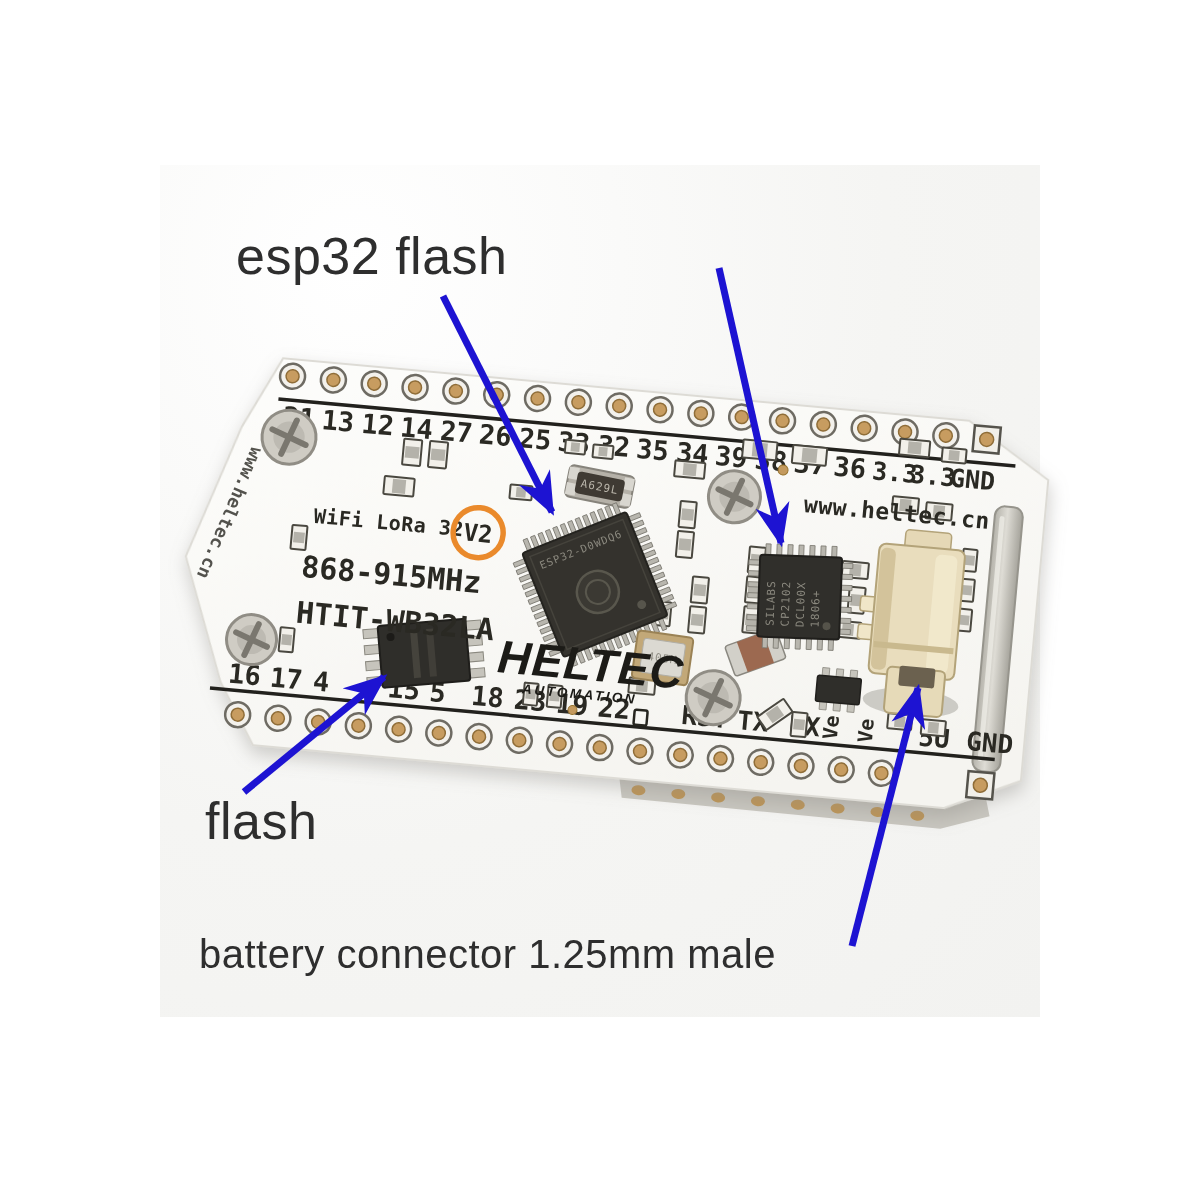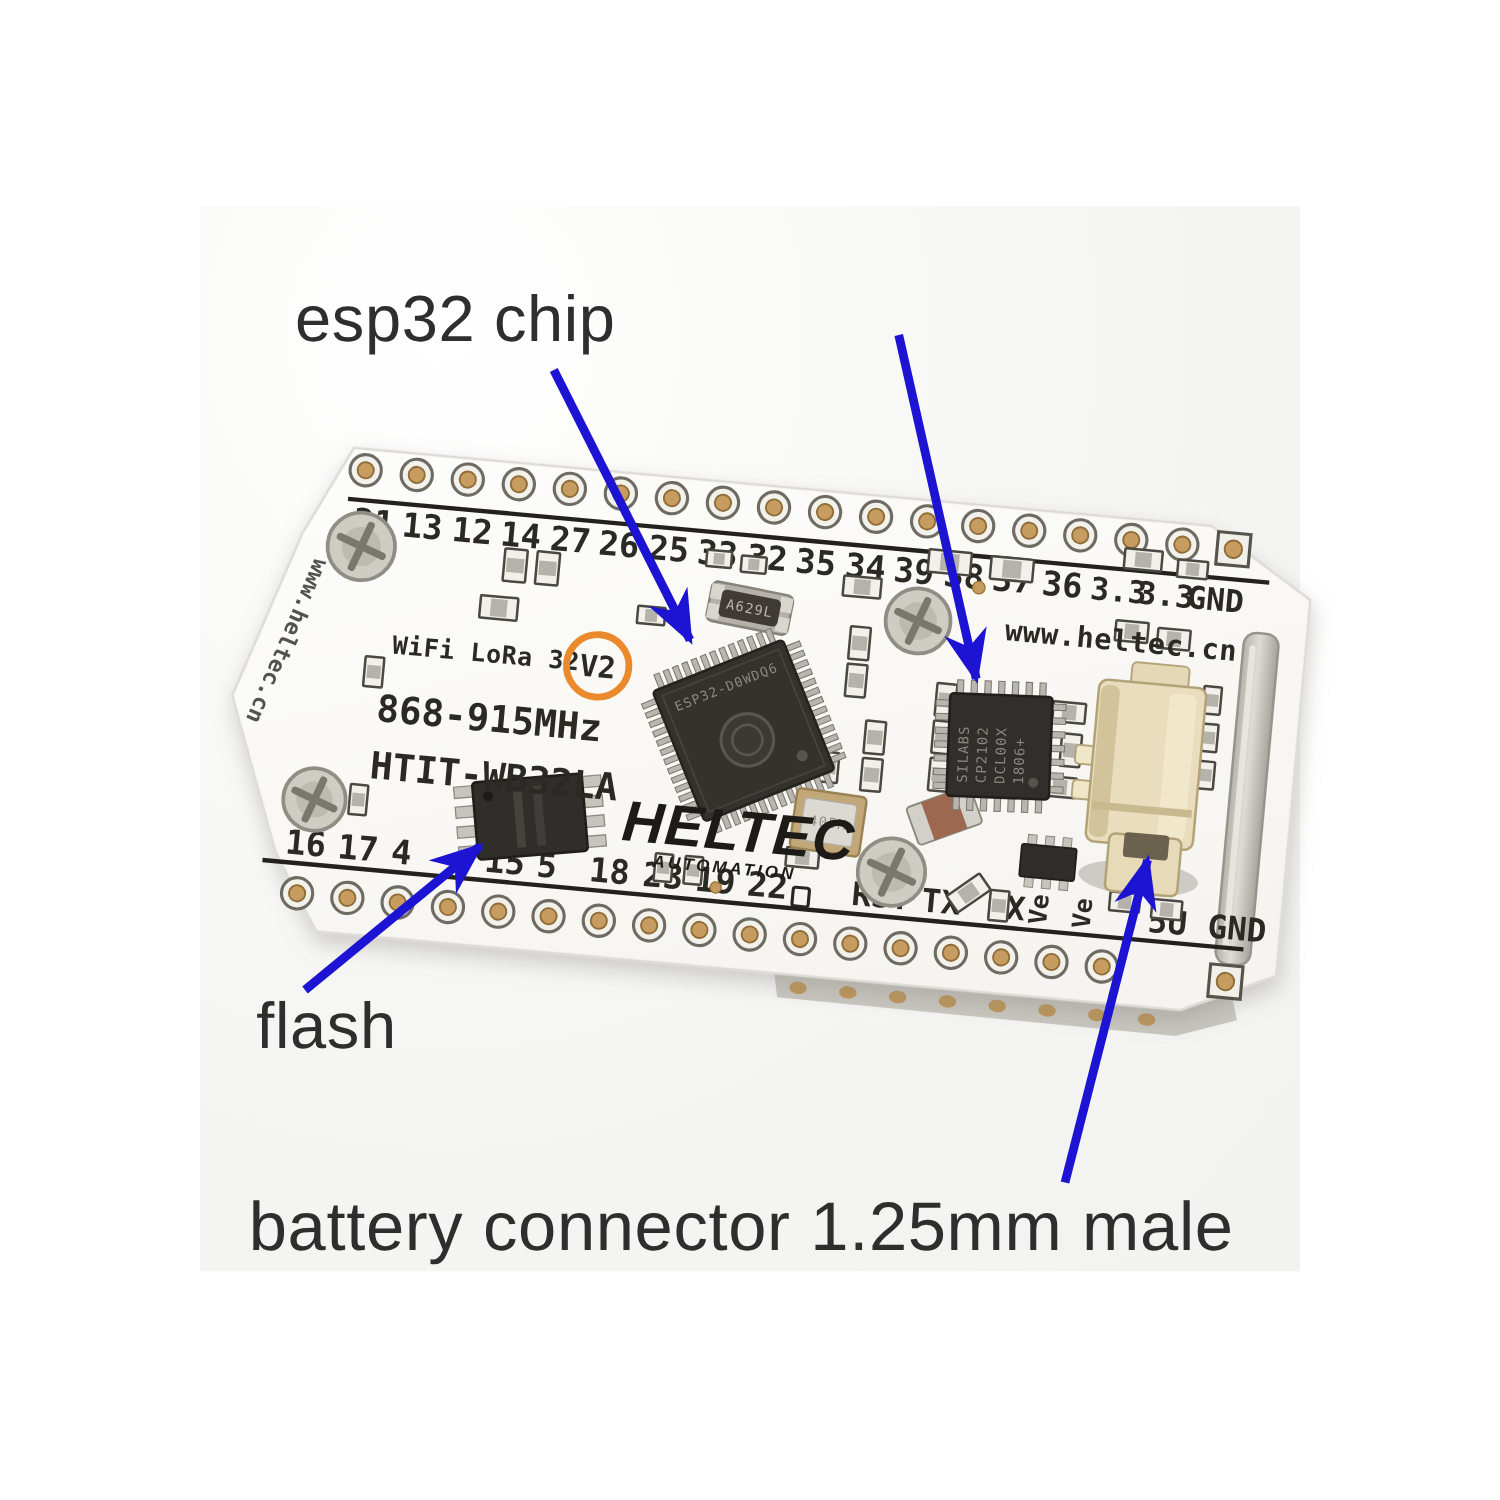--- a/index.html
+++ b/index.html
@@ -613,16 +613,16 @@
     </g>
 
     <g id="arrows">
       <line class="arrow-line" x1="443" y1="296" x2="552" y2="512" stroke="#1d13d2" stroke-width="7" marker-end="url(#ah)"></line>
       <line class="arrow-line" x1="719" y1="268" x2="781" y2="543" stroke="#1d13d2" stroke-width="7" marker-end="url(#ah)"></line>
       <line class="arrow-line" x1="244" y1="792" x2="384" y2="677" stroke="#1d13d2" stroke-width="7" marker-end="url(#ah)"></line>
       <line class="arrow-line" x1="852" y1="946" x2="918" y2="688" stroke="#1d13d2" stroke-width="7" marker-end="url(#ah)"></line>
     </g>
   </svg>
 
-  <div class="lbl" style="left:236px;top:230px;font-size:52px;">esp32 chip</div>
+  <div class="lbl" style="left:236px;top:230px;font-size:52px;">esp32 flash</div>
   <div class="lbl" style="left:205px;top:795px;font-size:52px;">flash</div>
-  <div class="lbl" style="left:199px;top:934px;font-size:55px;margin-top:20px;">battery connector 1.25mm male</div>
+  <div class="lbl" style="left:199px;top:934px;font-size:40px;">battery connector 1.25mm male</div>
 </div>
 
 </body></html>

